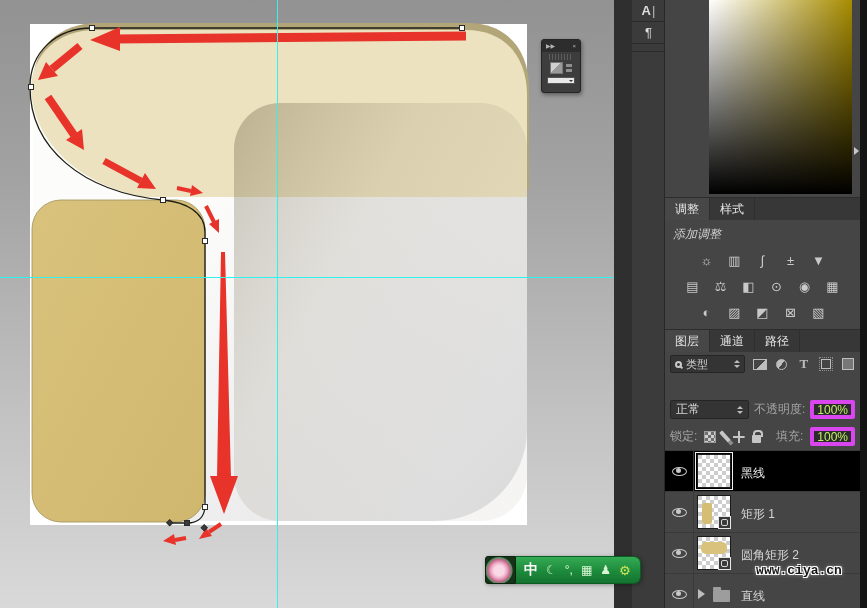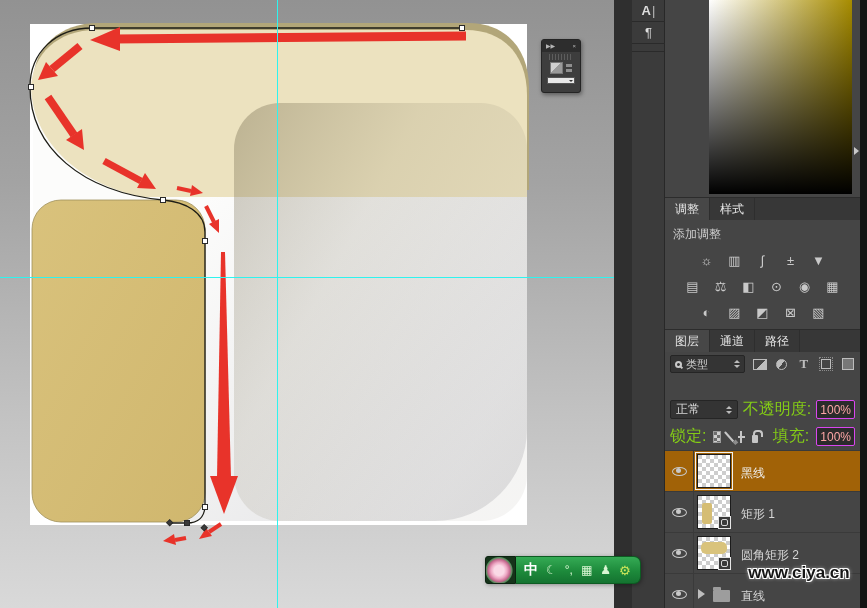--- a/index.html
+++ b/index.html
@@ -47,21 +47,21 @@
                      linear-gradient(to right,#ffffff,#a78c00);}
   .hue-arrow{position:absolute;left:189px;top:147px;width:0;height:0;
     border-top:4px solid transparent;border-bottom:4px solid transparent;border-left:5px solid #c8c8c8;}
 
   
   .tabbar{height:22px;background:#373737;display:flex;align-items:stretch;font-size:12px;}
   .tab{padding:0 10px;display:flex;align-items:center;color:#e5e5e5;border-right:1px solid #2e2e2e;}
   .tab.active{background:#474747;color:#e0e0e0;}
 
   
-  .adj-body{height:110px;border-bottom:1px solid #2c2c2c;background:#454545;padding-top:4px;}
+  .adj-body{height:110px;border-bottom:1px solid #2c2c2c;background:#454545;padding-top:4px;font-style:italic;}
   .adj-title{color:#cccccc;font-size:12px;padding:2px 8px 4px 8px;}
   .adj-row{display:flex;justify-content:center;gap:11px;height:26px;align-items:center;}
   .adj-ic{color:#c9c9c9;font-size:13px;width:17px;text-align:center;line-height:1;}
 
   
   .filter-row{height:24px;display:flex;align-items:center;padding:0 5px;gap:8px;background:#454545;}
   .type-box{display:flex;align-items:center;gap:4px;width:84px;height:18px;background:#343434;
     border:1px solid #252525;border-radius:2px;padding:0 4px;color:#d0d0d0;font-size:11px;}
   .mag{width:7px;height:7px;border:2px solid #c9c9c9;border-radius:50%;position:relative;flex:0 0 auto;}
   .mag::after{content:"";position:absolute;width:4px;height:2px;background:#c9c9c9;
@@ -75,39 +75,39 @@
   .ic-half{width:11px;height:11px;border-radius:50%;border:1px solid #bdbdbd;
     background:linear-gradient(125deg,#bdbdbd 50%,transparent 50%);}
   .ic-T{font-size:13px;font-weight:bold;font-family:"Liberation Serif","DejaVu Serif",serif;}
   .ic-shape{width:10px;height:10px;border:1px solid #bdbdbd;outline:1px dotted #8a8a8a;outline-offset:1px;}
   .ic-lockfx{width:12px;height:12px;border:1px solid #bdbdbd;background:#777;}
 
   .blend-row{height:27px;display:flex;align-items:center;padding:0 5px;gap:5px;background:#454545;margin-top:20px;}
   .dd{display:flex;align-items:center;height:19px;background:#343434;border:1px solid #252525;
     border-radius:2px;padding:0 5px;color:#d8d8d8;font-size:12px;}
   .blend-dd{width:112px;}
-  .plabel{color:#84cc16;font-size:16px;white-space:nowrap;}
-  .valbox{height:19px;min-width:36px;background:#2b2b2b;border:1px solid #d946ef;border-radius:2px;
-    color:#fca5a5;font-size:12px;display:flex;align-items:center;padding:0 3px;flex:0 0 auto;}
+  .plabel{color:#a3a3a3;font-size:12px;white-space:nowrap;}
+  .valbox{height:19px;min-width:36px;background:#2b2b2b;border:4px solid #d946ef;border-radius:2px;
+    color:#bef264;font-size:12px;display:flex;align-items:center;padding:0 3px;flex:0 0 auto;}
 
   .lock-row{height:27px;display:flex;align-items:center;padding:0 5px;gap:7px;background:#454545;}
   .lk-checker{width:12px;height:12px;border:1px solid #9c9c9c;
     background:repeating-conic-gradient(#cfcfcf 0% 25%,#6e6e6e 0% 50%) 0 0/6px 6px;}
   .lk-brush{width:4px;height:13px;background:#c6c6c6;border-radius:1px 1px 0 0;transform:rotate(-42deg);position:relative;}
   .lk-brush::after{content:"";position:absolute;bottom:-4px;left:0;width:4px;height:4px;background:#8d8d8d;}
   .lk-move{width:12px;height:12px;
     background:linear-gradient(#c6c6c6,#c6c6c6) center/12px 2px no-repeat,
                linear-gradient(#c6c6c6,#c6c6c6) center/2px 12px no-repeat;}
   .lk-lock{width:10px;height:8px;background:#c6c6c6;border-radius:1px;position:relative;margin-top:5px;}
   .lk-lock::before{content:"";position:absolute;left:1px;top:-5px;width:6px;height:5px;
     border:2px solid #c6c6c6;border-bottom:none;border-radius:4px 4px 0 0;}
 
   .lrows{position:relative;}
   .lrow{position:relative;height:41px;background:#454545;border-top:1px solid #3a3a3a;}
-  .lrow.selected{background:#a16207;}
+  .lrow.selected{background:#000000;}
   .lrow .vsep{position:absolute;left:28px;top:0;bottom:0;width:1px;background:#3a3a3a;}
   .eye{position:absolute;left:7px;top:16px;width:15px;height:9px;border:1px solid #c8c8c8;
     border-radius:50%;}
   .eye::after{content:"";position:absolute;left:3px;top:0px;width:5px;height:5px;border-radius:50%;background:#c8c8c8;}
   .thumb{position:absolute;left:32px;top:3px;width:34px;height:34px;border:1px solid #1c1c1c;
     background:repeating-conic-gradient(#ffffff 0% 25%,#cdcdcd 0% 50%) 0 0/8px 8px;}
   .lrow.selected .thumb{outline:1px solid #f2f2f2;outline-offset:1px;}
   .lname{position:absolute;left:76px;top:14px;font-size:12px;color:#d6d6d6;white-space:nowrap;}
   .lrow.selected .lname{color:#f0f0f0;}
   .shape1{position:absolute;left:4px;top:7px;width:10px;height:21px;background:#d5bd74;border-radius:2px;}
@@ -120,22 +120,22 @@
   .grp-tri{position:absolute;left:33px;top:15px;width:0;height:0;
     border-top:5px solid transparent;border-bottom:5px solid transparent;border-left:7px solid #bdbdbd;}
   .folder{position:absolute;left:48px;top:16px;width:17px;height:12px;background:#9d9d9d;border-radius:1px;}
   .folder::before{content:"";position:absolute;top:-3px;left:0;width:8px;height:3px;background:#9d9d9d;
     border-radius:1px 1px 0 0;}
 
   
   .watermark{position:absolute;left:737px;top:564px;width:124px;text-align:center;line-height:1.05;pointer-events:none;}
   .wm1{font-size:20px;font-weight:bold;letter-spacing:2px;color:#0a0a0a;
     text-shadow:-1px -1px 0 #fff,1px -1px 0 #fff,-1px 1px 0 #fff,1px 1px 0 #fff,0 0 4px #fff,0 0 6px #fff;}
-  .wm2{font-size:17px;font-weight:bold;color:#161616;
-    text-shadow:-1px -1px 0 #fff,1px -1px 0 #fff,-1px 1px 0 #fff,1px 1px 0 #fff,0 0 4px #fff;}
+  .wm2{font-size:13px;font-weight:bold;color:#161616;
+    text-shadow:-1px -1px 0 #fff,1px -1px 0 #fff,-1px 1px 0 #fff,1px 1px 0 #fff,0 0 4px #fff;font-family:Liberation Mono, monospace;}
 
   
   .ime{position:absolute;left:485px;top:556px;height:28px;display:flex;align-items:stretch;
     filter:drop-shadow(1px 1px 2px rgba(0,0,0,.35));}
   .ime-flower{width:31px;background:#16331a;border:1px solid #0b2410;border-radius:3px 0 0 3px;position:relative;overflow:hidden;}
   .ime-flower::after{content:"";position:absolute;inset:0;
     background:radial-gradient(circle at 45% 52%,#fad9e6 0 5px,#eda8c4 8px,#c4688e 11px,#53905c 13px,transparent 14px);}
   .ime-bar{display:flex;align-items:center;gap:8px;padding:0 9px 0 8px;
     background:linear-gradient(180deg,#35ab55 0%,#1d8a3b 55%,#147330 100%);
     border:1px solid #0d5c22;border-left:none;border-radius:0 7px 7px 0;color:#eaffea;}

